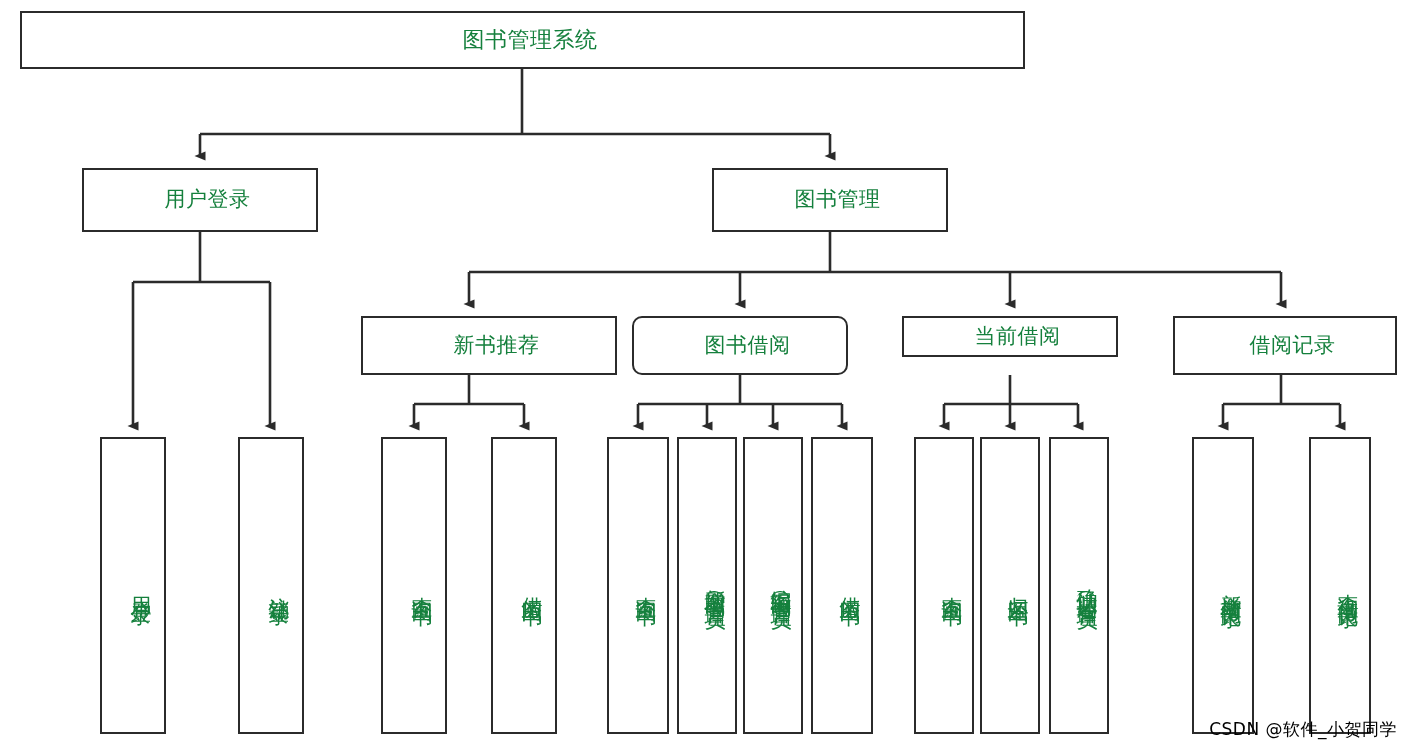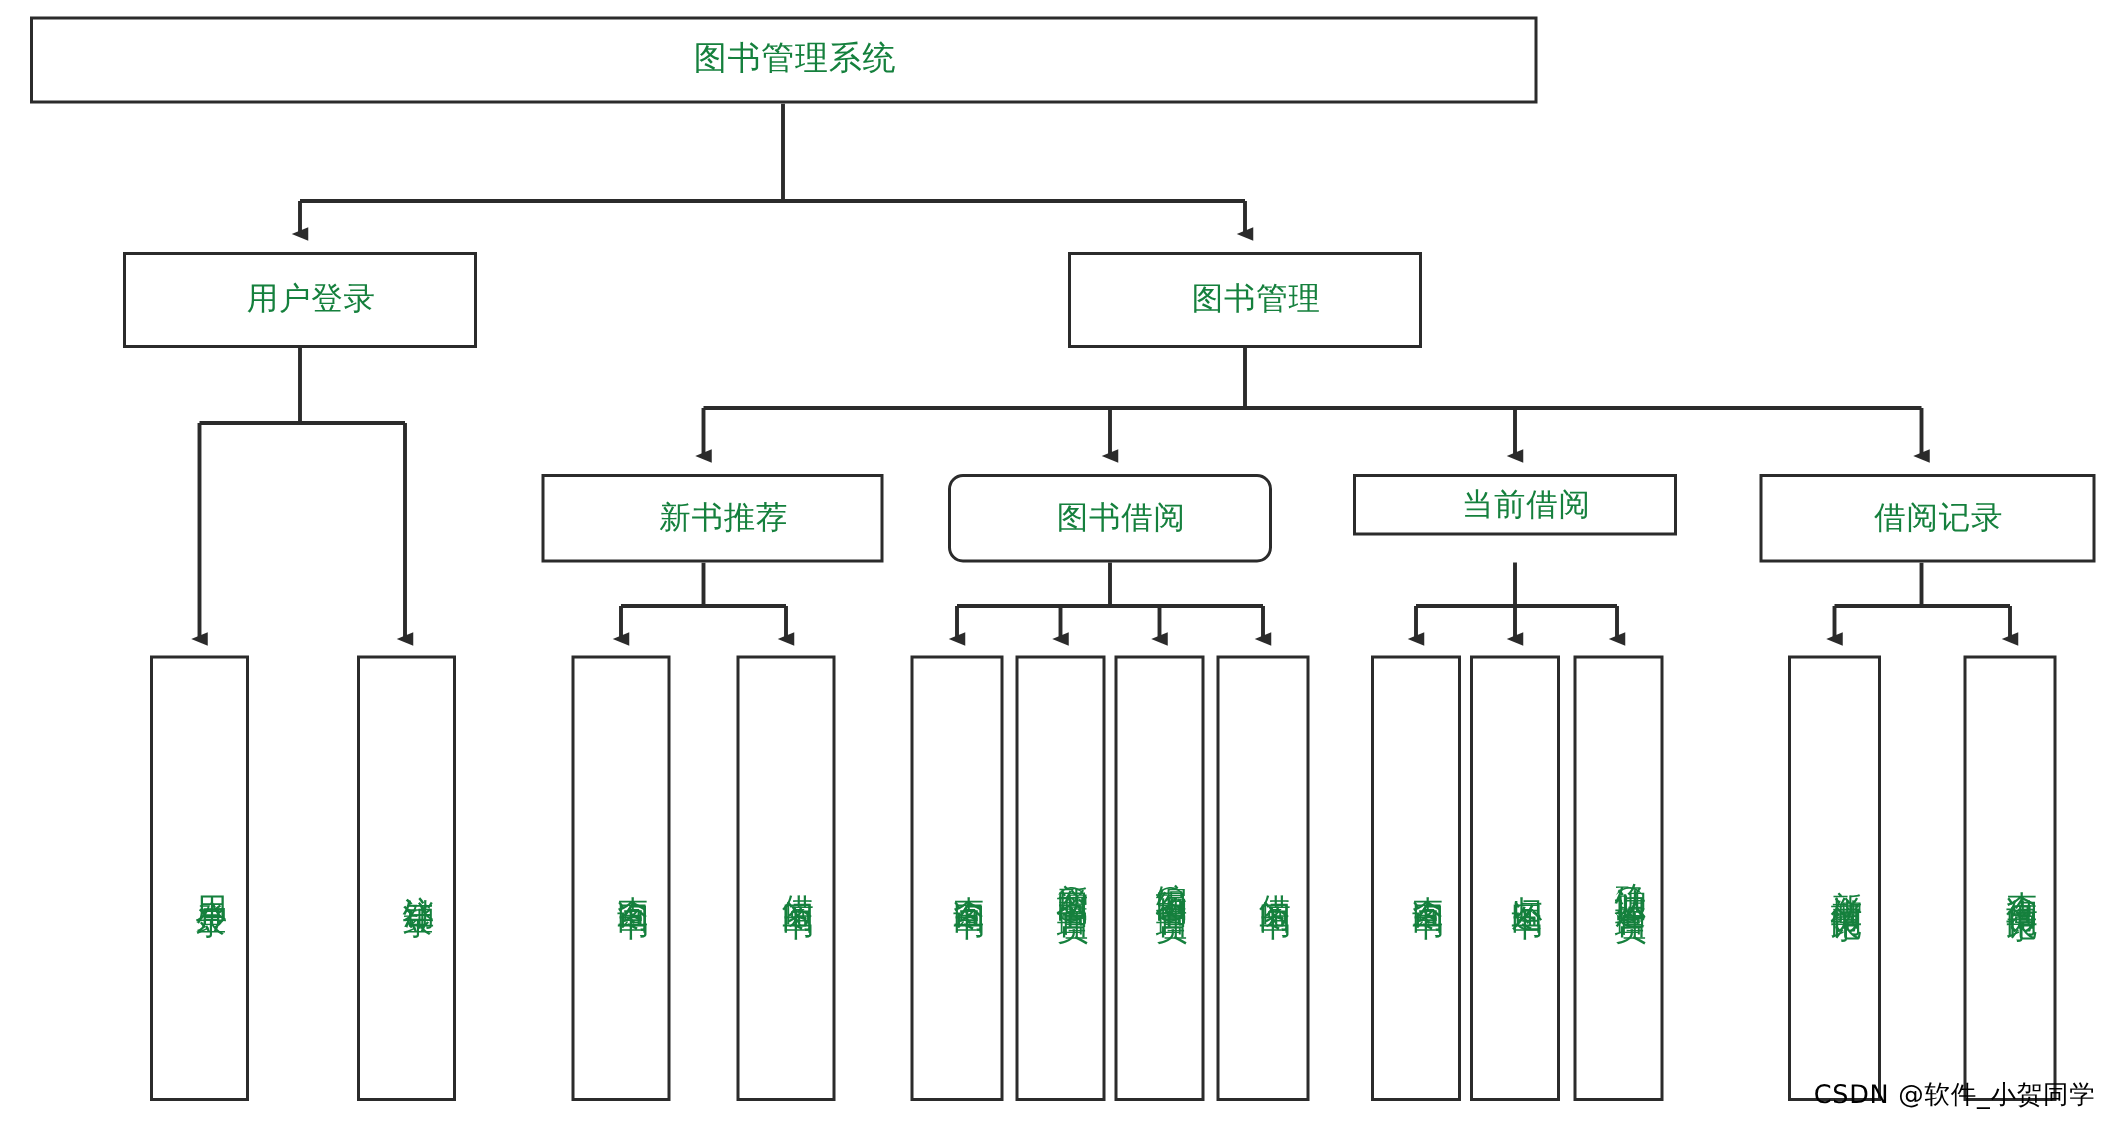--- a/index.html
+++ b/index.html
@@ -130,21 +130,21 @@
     <span class="node-label">图书管理系统</span>
   </div>
 
   <div class="node horizontal" style="left:82px; top:168px; width:236px; height:64px;">
     <span class="node-label">用户登录</span>
   </div>
   <div class="node horizontal" style="left:712px; top:168px; width:236px; height:64px;">
     <span class="node-label">图书管理</span>
   </div>
 
-  <div class="node horizontal" style="left:361px; top:316px; width:228px; height:59px;justify-content:center;">
+  <div class="node horizontal" style="left:361px; top:316px; width:256px; height:59px;justify-content:center;">
     <span class="node-label">新书推荐</span>
   </div>
   <div class="node horizontal" style="left:632px; top:316px; width:216px; height:59px;border-radius:10px;">
     <span class="node-label">图书借阅</span>
   </div>
   <div class="node horizontal" style="left:902px; top:316px; width:216px; height:41px;">
     <span class="node-label">当前借阅</span>
   </div>
   <div class="node horizontal" style="left:1173px; top:316px; width:224px; height:59px;">
     <span class="node-label">借阅记录</span>

